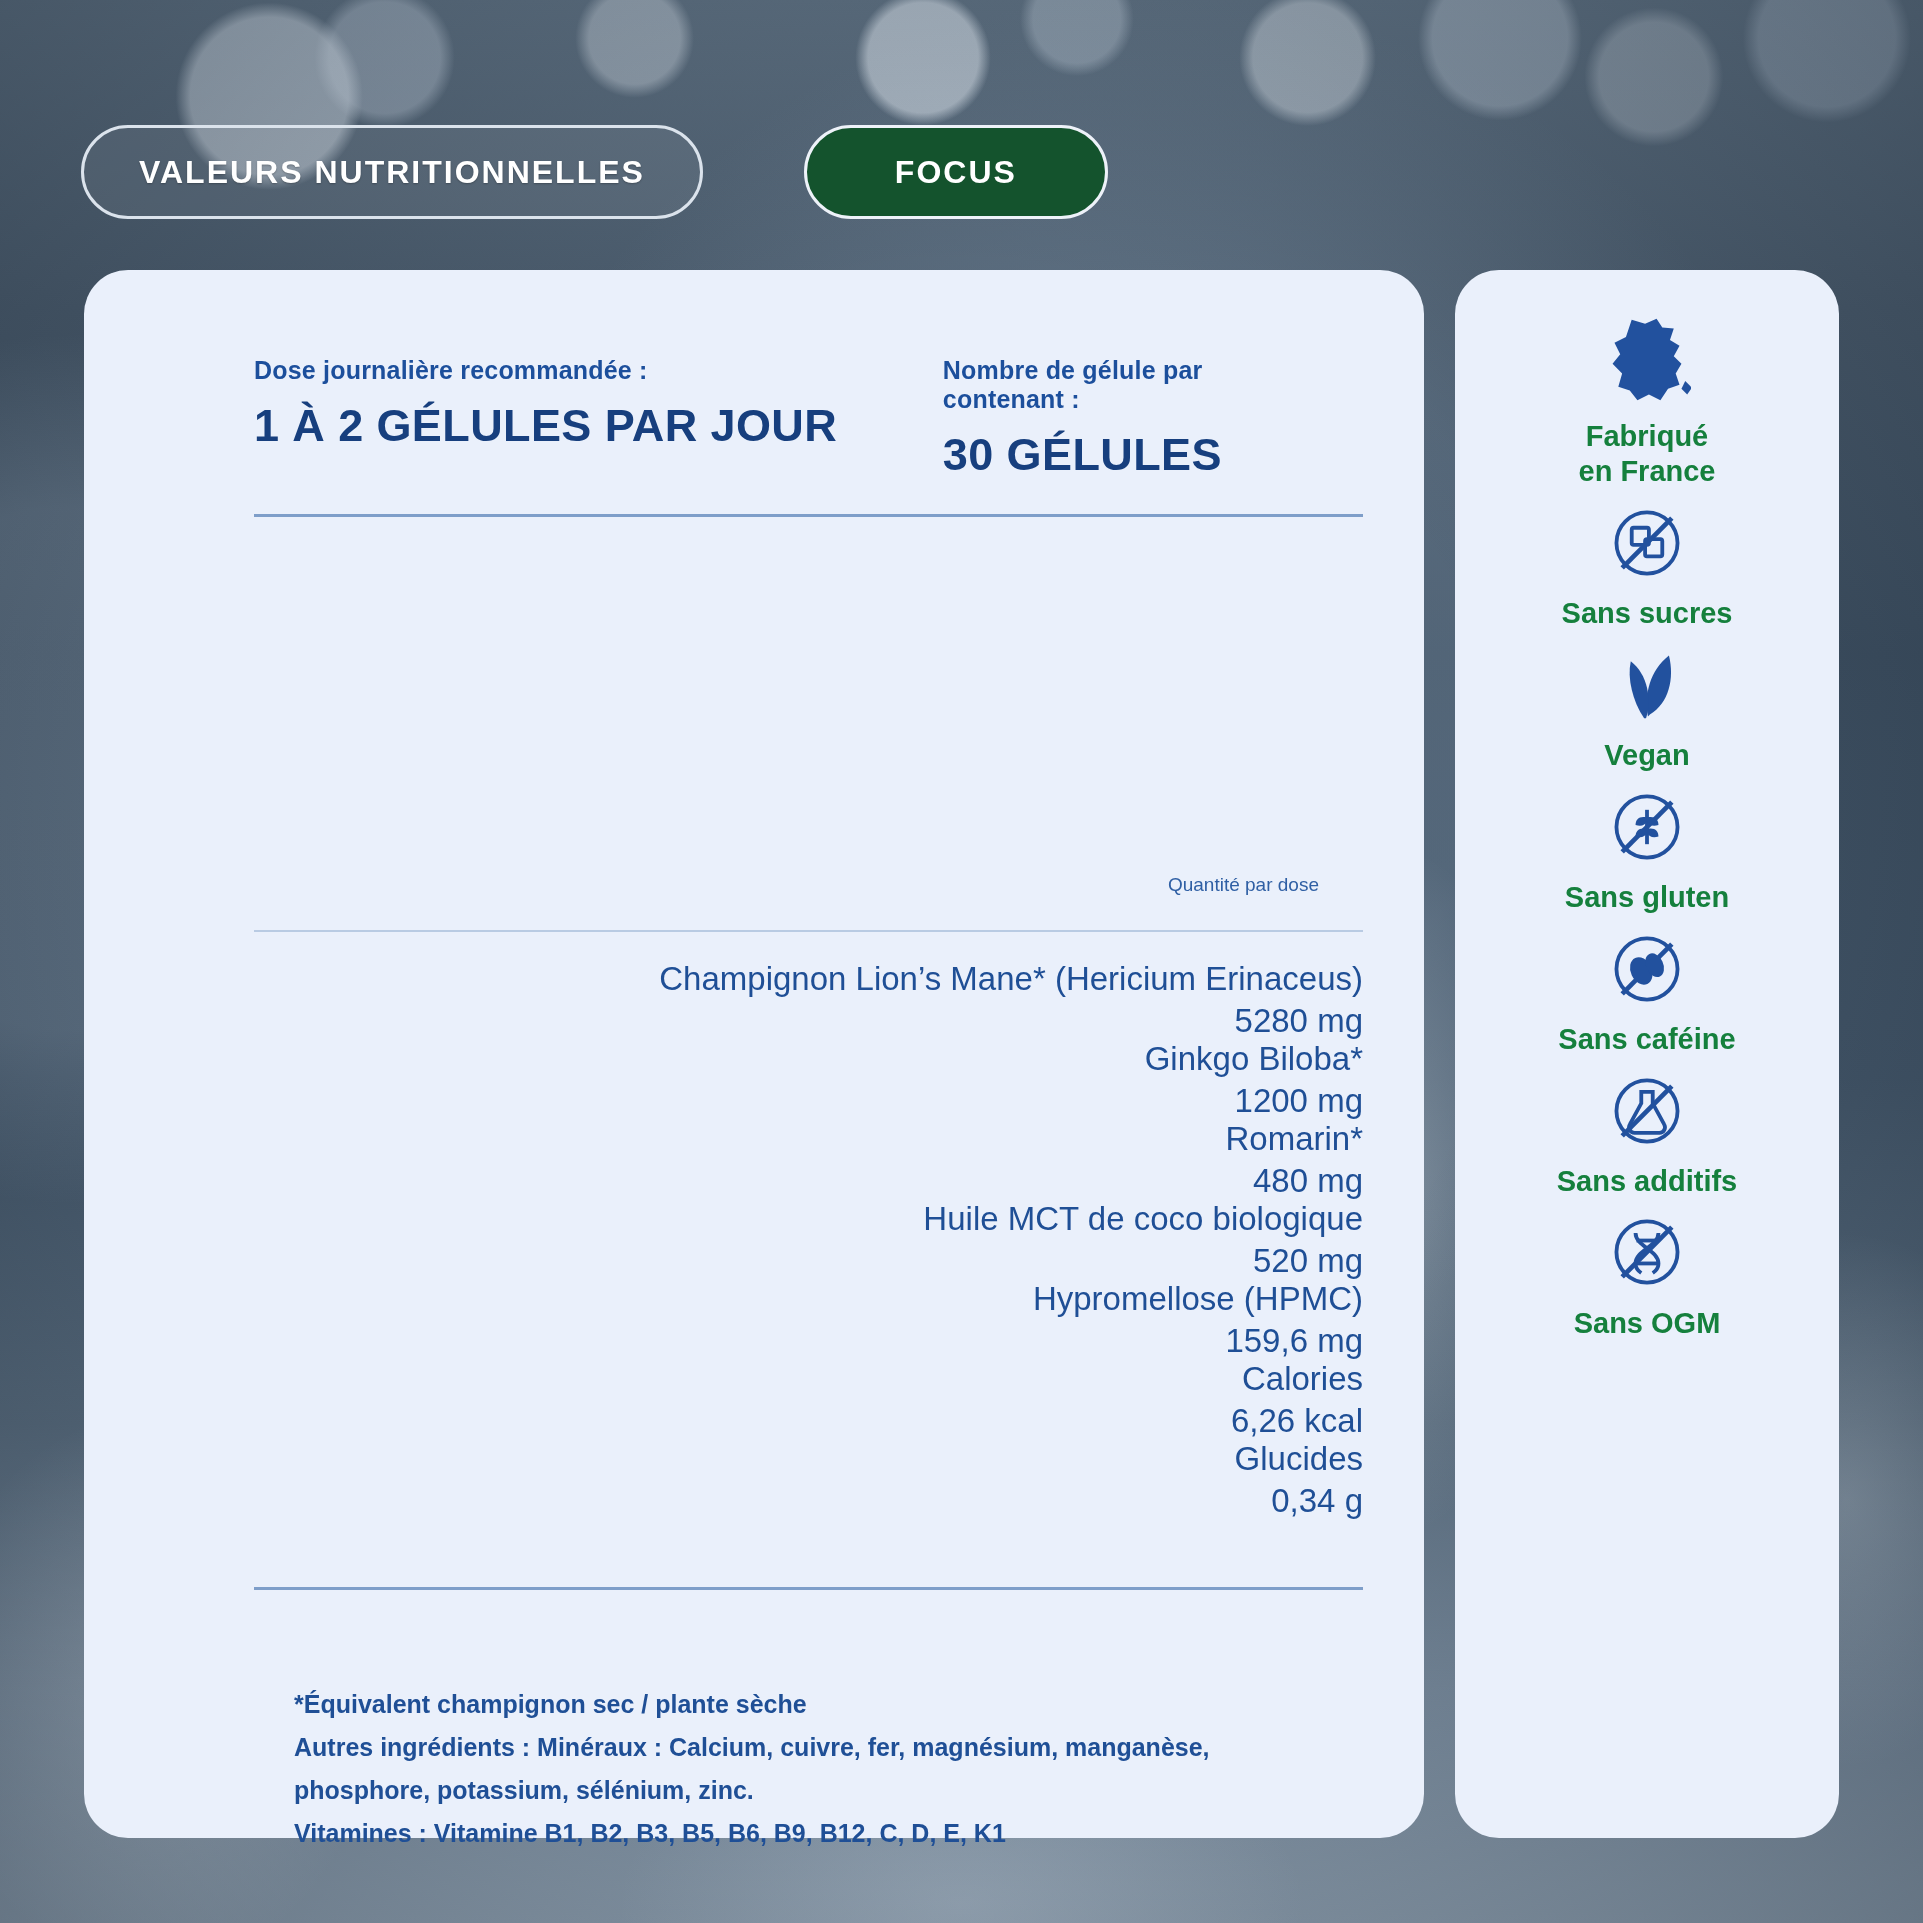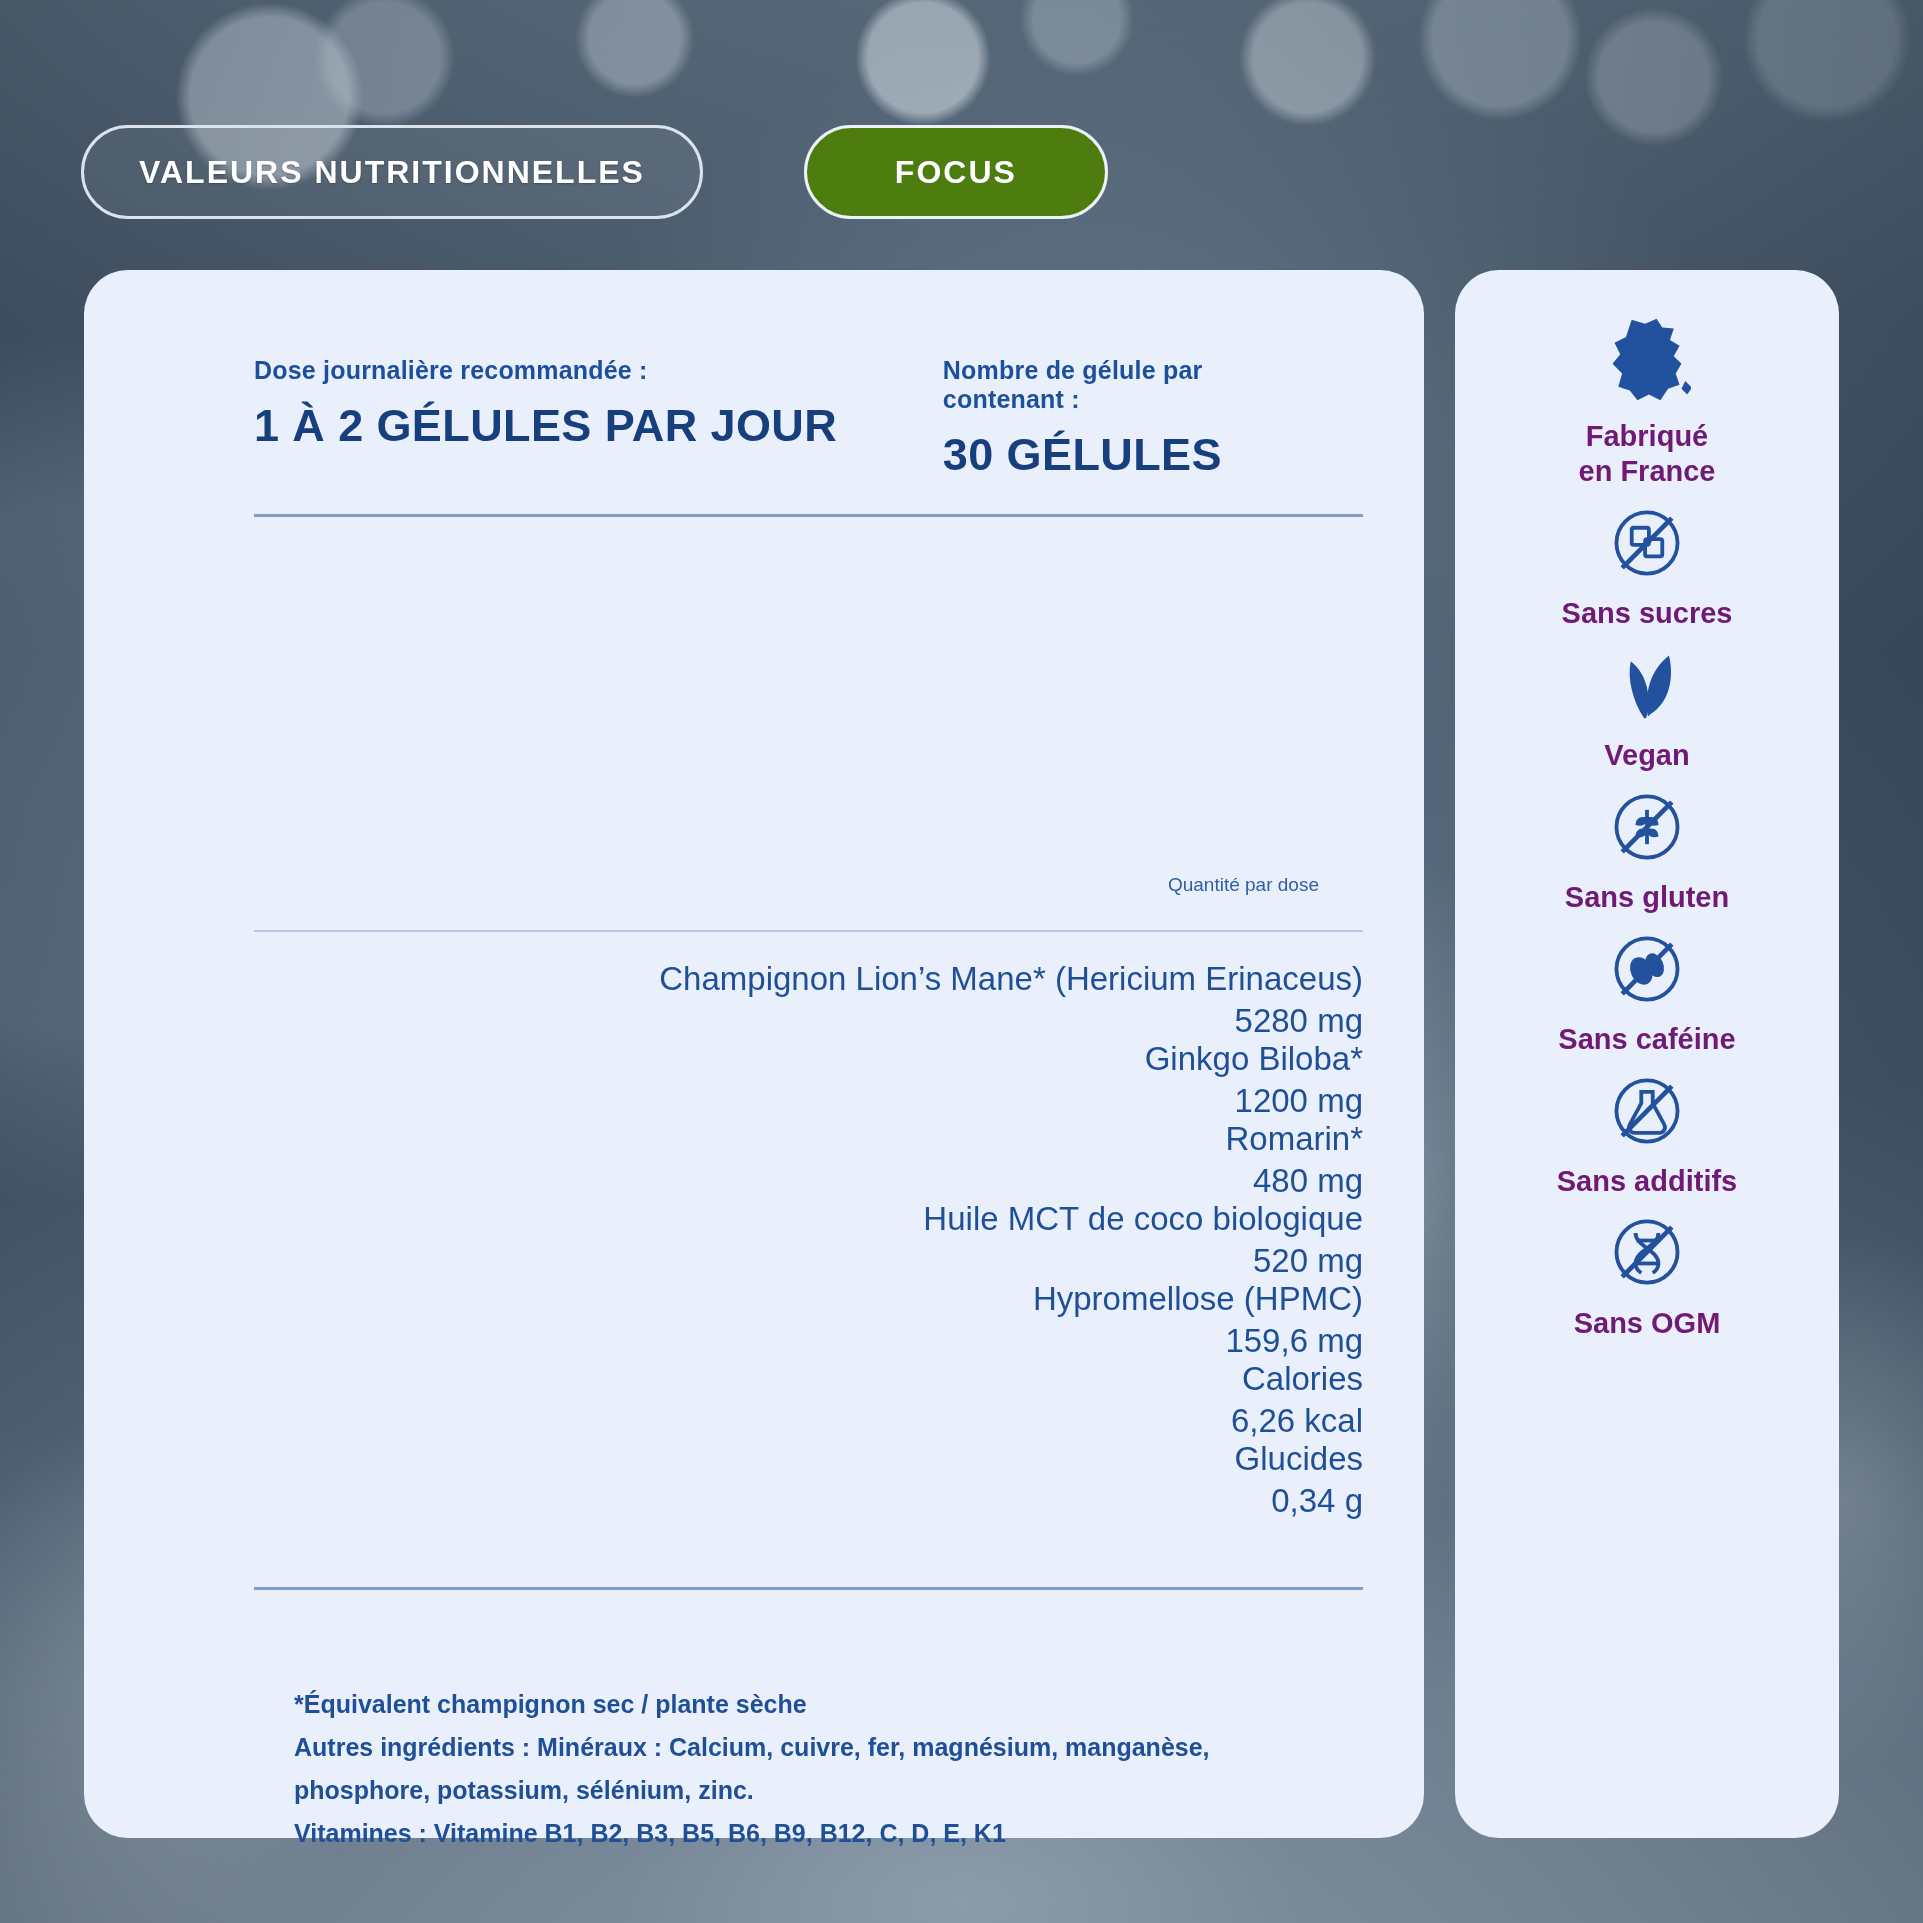--- a/index.html
+++ b/index.html
@@ -73,21 +73,21 @@
     height: 94px;
     padding: 0 55px;
     border: 3.8px solid #dbe3ec;
     color: #ffffff;
     background: rgba(255,255,255,0.06);
     text-shadow: 0 1px 1.9px rgba(0,0,0,0.25);
   }
   .pill-solid {
     height: 94px;
     padding: 0 88px;
-    background: #4d7c0f;
+    background: #14532d;
     color: #ffffff;
     border: 3.8px solid #eef2f9;
   }
 
   
   .main-card {
     position: absolute;
     left: 84px;
     top: 270px;
     width: 1340px;
@@ -220,21 +220,21 @@
     height: 99px;
     display: flex;
     align-items: center;
     justify-content: center;
     color: #22519e;
   }
   .badge-label {
     text-align: center;
     font-size: 29px;
     font-weight: 700;
-    color: #701a75;
+    color: #15803d;
     line-height: 1.22;
     margin-top: 3.8px;
   }
   .badge-label.two-line { margin-top: 9.6px; }
 </style>
 </head>
 <body>
 
 <div class="bg"></div>
 <div class="bg-fern"></div>

